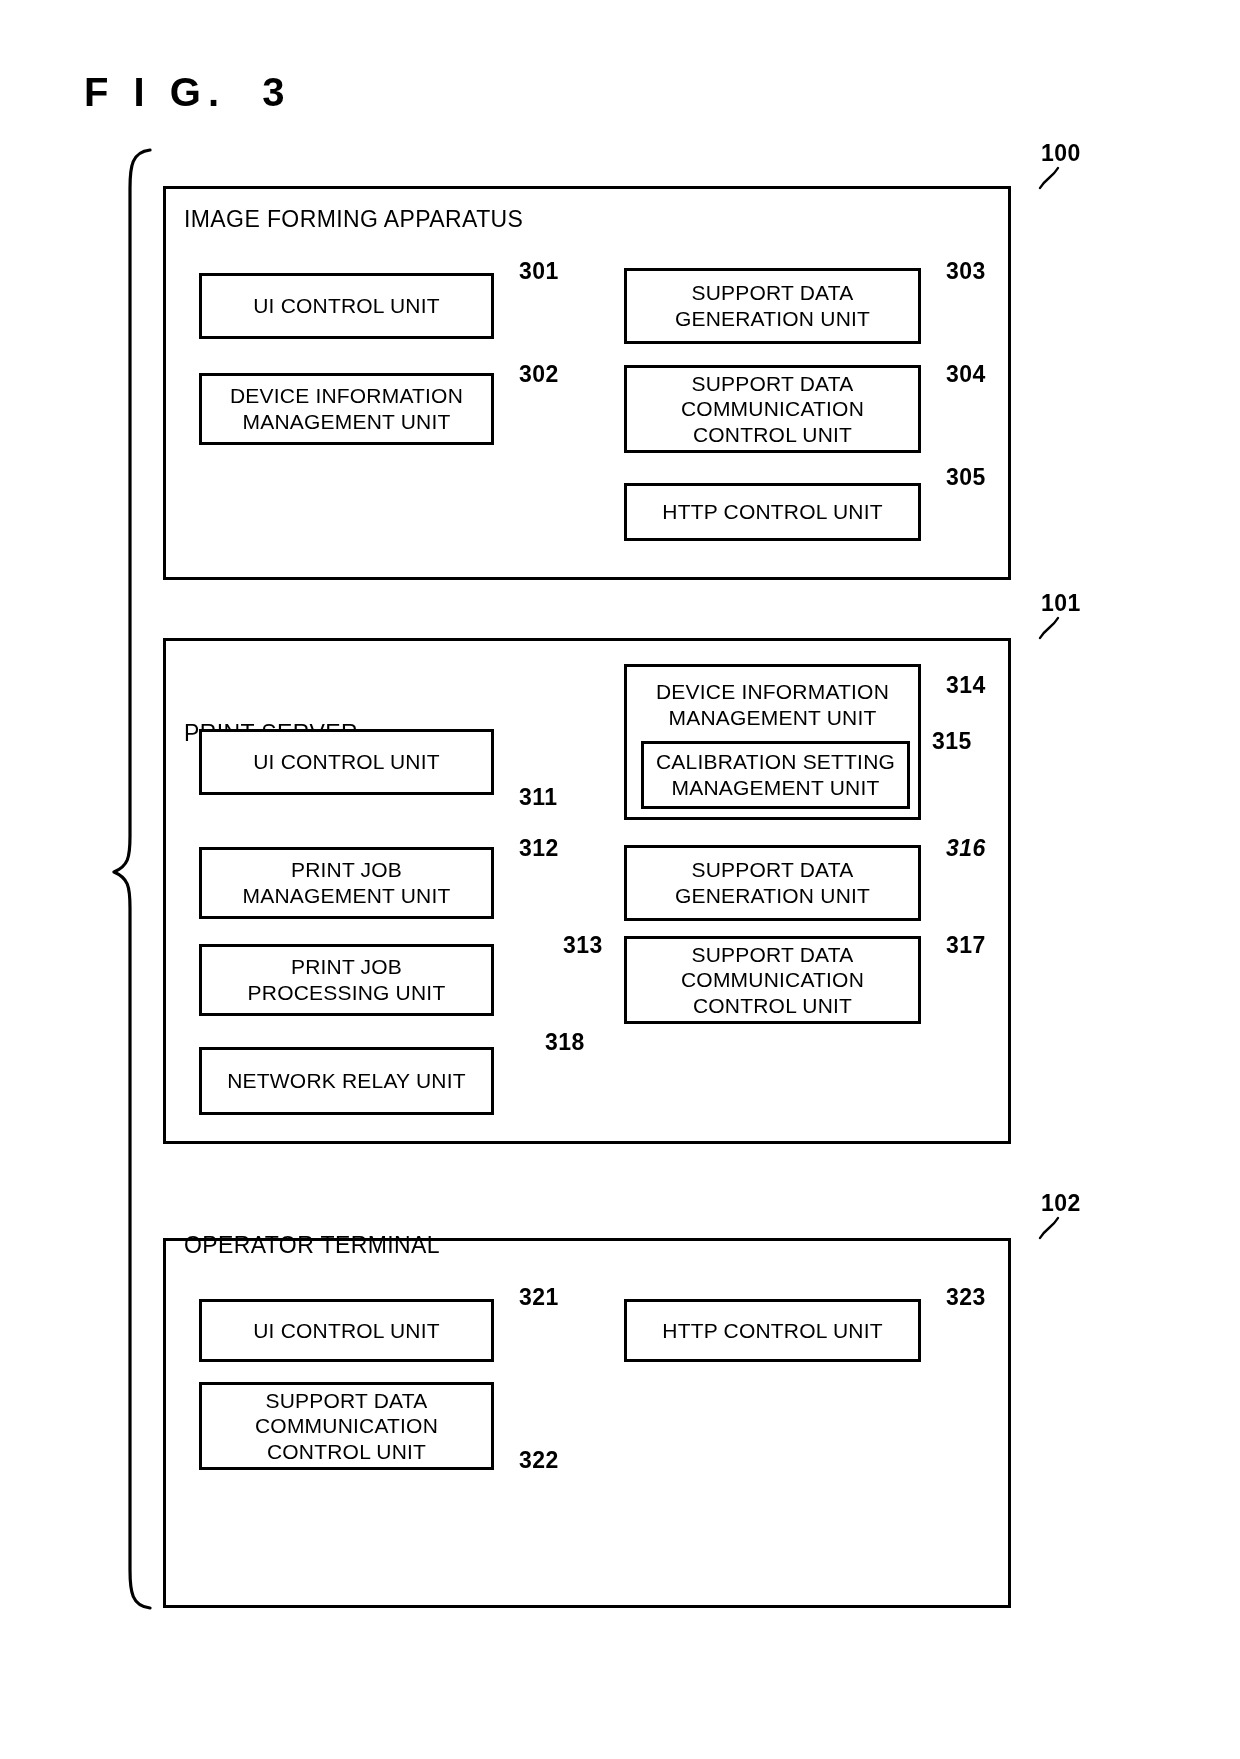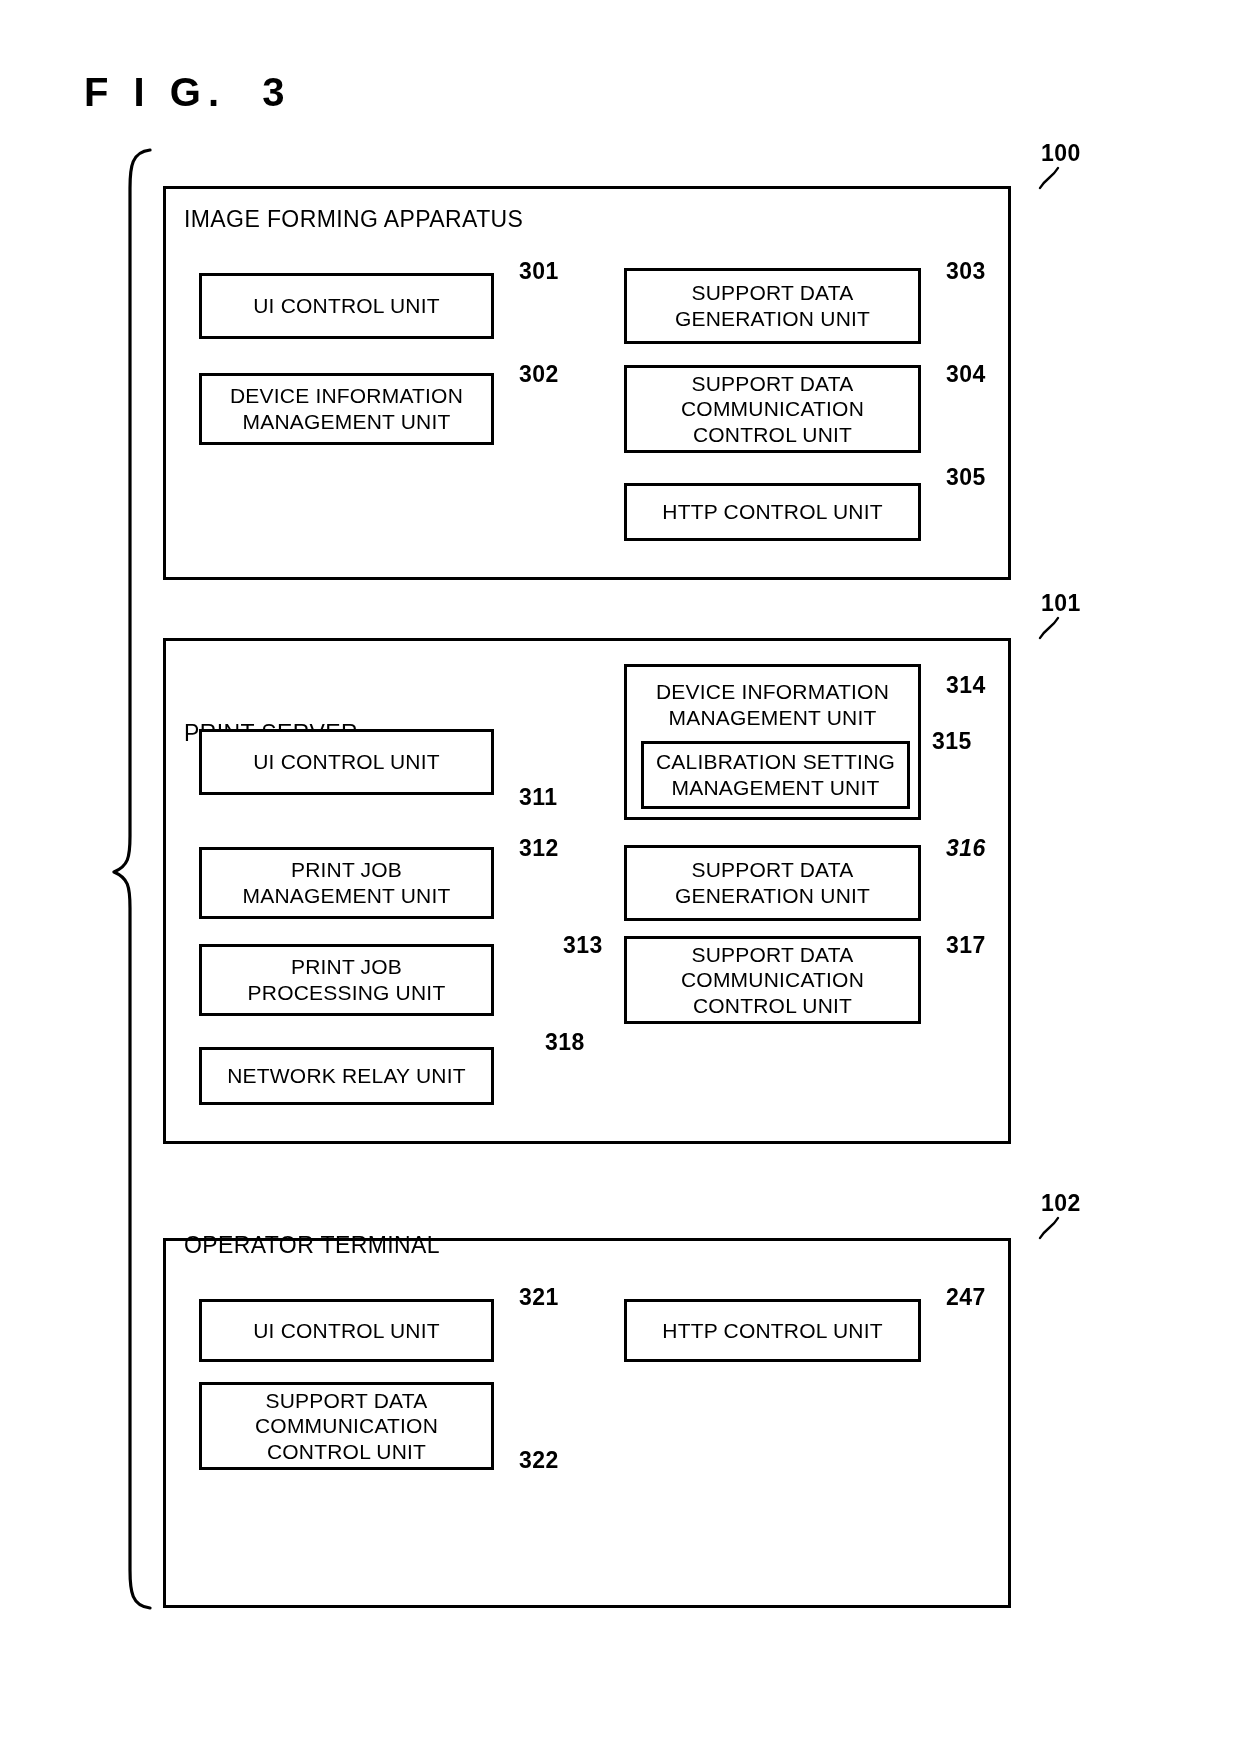--- a/index.html
+++ b/index.html
@@ -199,21 +199,21 @@
 <div class="group-title" style="left:184px; top:696px;margin-top:24px;">PRINT SERVER</div>
 
 <div class="unit" style="left:199px; top:729px; width:295px; height:66px;">UI CONTROL UNIT</div>
 
 <div class="unit" style="left:199px; top:847px; width:295px; height:72px;">PRINT JOB
 MANAGEMENT UNIT</div>
 
 <div class="unit" style="left:199px; top:944px; width:295px; height:72px;">PRINT JOB
 PROCESSING UNIT</div>
 
-<div class="unit" style="left:199px; top:1047px; width:295px; height:58px;">NETWORK RELAY UNIT</div>
+<div class="unit" style="left:199px; top:1047px; width:295px; height:68px;">NETWORK RELAY UNIT</div>
 
 <div class="unit nested-outer" style="left:624px; top:664px; width:297px; height:156px;">
   <div class="nested-label">DEVICE INFORMATION
 MANAGEMENT UNIT</div>
   <div class="nested-inner" style="left:14px; top:74px; width:269px; height:68px;">CALIBRATION SETTING
 MANAGEMENT UNIT</div>
 </div>
 
 <div class="unit" style="left:624px; top:845px; width:297px; height:76px;">SUPPORT DATA
 GENERATION UNIT</div>
@@ -240,13 +240,13 @@
 
 <div class="unit" style="left:199px; top:1382px; width:295px; height:88px;">SUPPORT DATA
 COMMUNICATION
 CONTROL UNIT</div>
 
 <div class="unit" style="left:624px; top:1299px; width:297px; height:63px;">HTTP CONTROL UNIT</div>
 
 <div class="ref" style="left:1041px; top:1190px;">102</div>
 <div class="ref" style="left:519px; top:1284px;">321</div>
 <div class="ref" style="left:519px; top:1447px;">322</div>
-<div class="ref" style="left:946px; top:1284px;">247</div>
+<div class="ref" style="left:946px; top:1284px;">323</div>
 
 </body></html>

